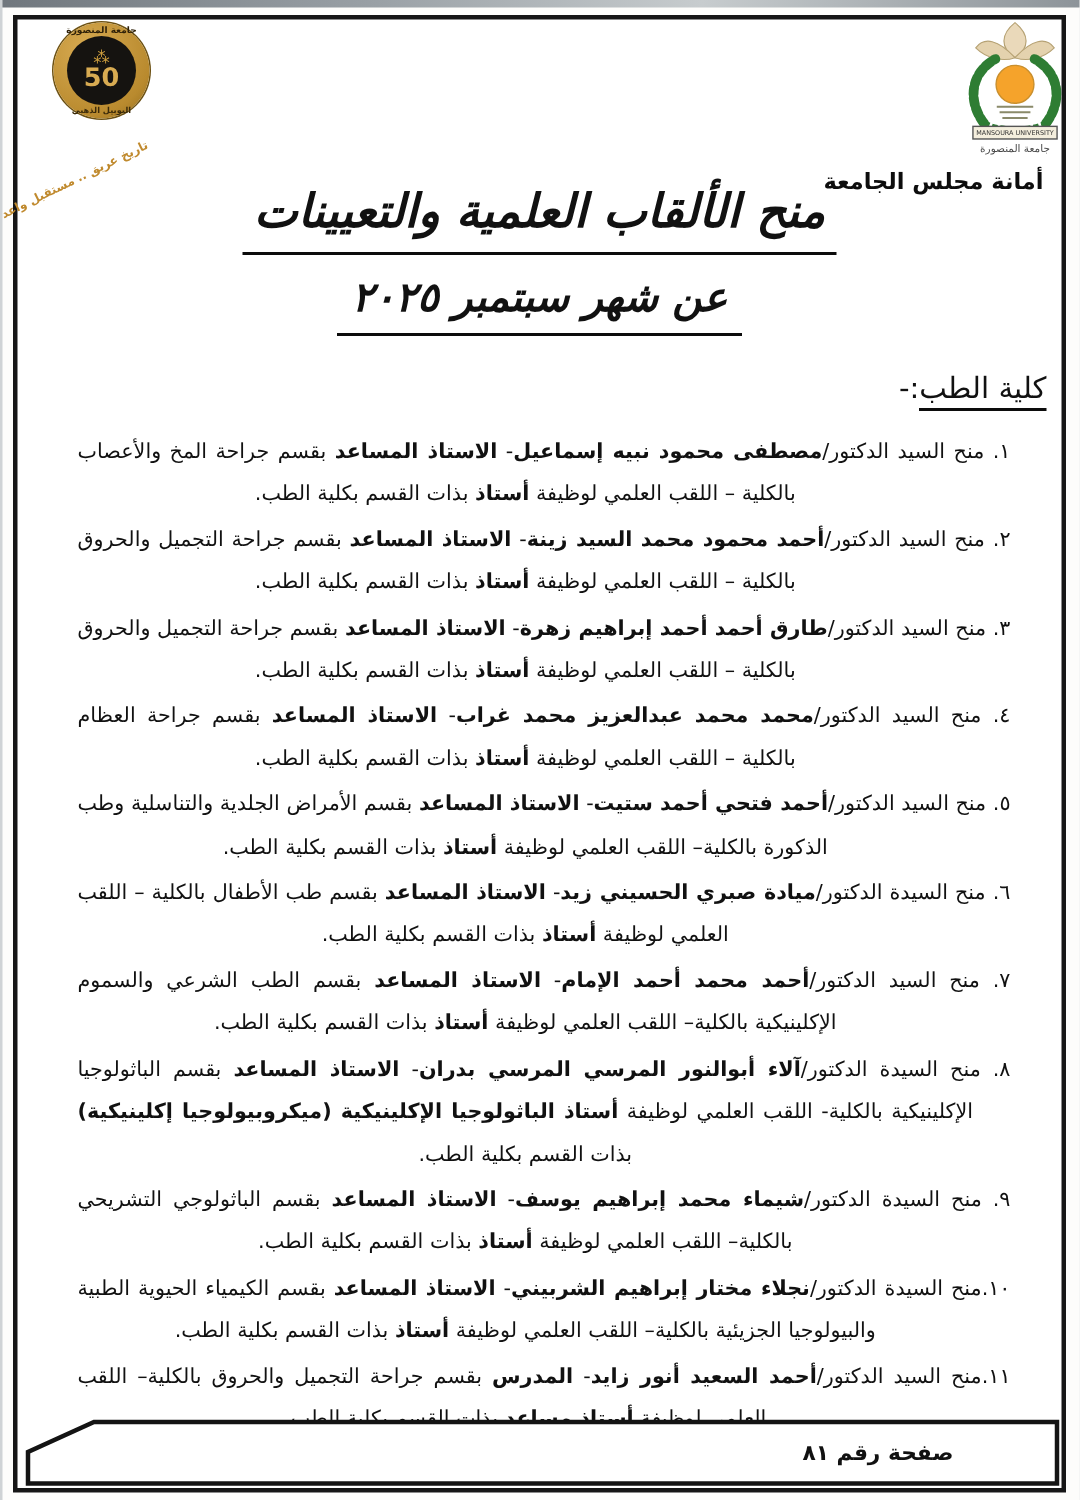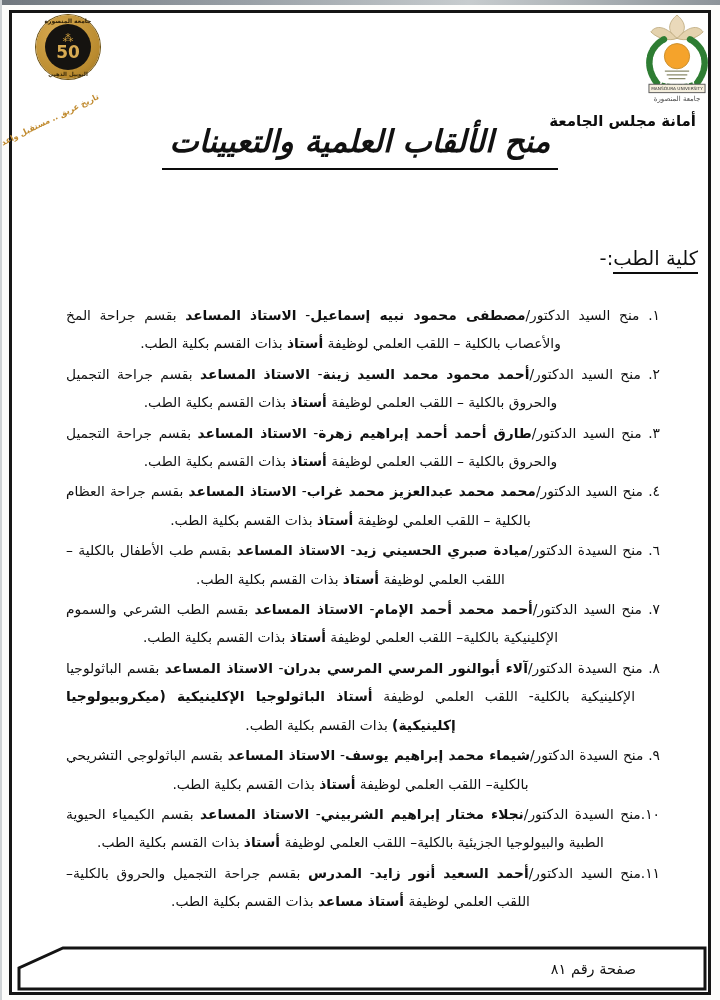--- a/index.html
+++ b/index.html
@@ -76,38 +76,38 @@
   }
   
   .section-heading{
     position:absolute;top:247px;right:22px;
     font-size:19.5px;font-weight:normal;
   }
   .section-heading .u{border-bottom:2.5px solid #0c0c0c;padding-bottom:2px;}
   
   .items{
     position:absolute;top:285px;right:44px;left:50px;
-    margin:16px;padding:0;list-style:none;
+    margin:2px;padding:0;list-style:none;
     font-size:13.8px;line-height:28.4px;
   }
   .items .item{
     padding-right:25px;text-indent:-25px;
     text-align:justify;text-align-last:center;
     margin-bottom:2px;
   }
   .items .item b{font-weight:bold;}
   
   .footer-frame-svg{position:absolute;left:11px;top:939px;}
   .footer-content{
     position:absolute;top:953px;left:16px;right:16px;height:32px;
     display:flex;align-items:center;justify-content:flex-start;
     gap:52px;padding-right:68px;box-sizing:border-box;
   }
   .footer-title{font-size:15px;font-weight:bold;font-style:italic;white-space:nowrap;}
-  .footer-page{font-size:14.5px;font-weight:normal;white-space:nowrap;}
+  .footer-page{font-size:14.5px;font-weight:bold;white-space:nowrap;}
 </style>
 </head>
 <body>
 
 <div class="page">
   <div class="scan-top"></div>
   <div class="scan-left"></div>
   <div class="frame"></div>
 
   <div class="logo50" style="right:auto;left:36px;">
@@ -138,35 +138,37 @@
 
       <rect x="16" y="76" width="60" height="9" fill="#f4eedd" stroke="#555" stroke-width="1"></rect>
       <text x="46" y="82.5" font-size="4.6" text-anchor="middle" fill="#333" font-family="DejaVu Sans, sans-serif">MANSOURA UNIVERSITY</text>
       <text x="46" y="94" font-size="7.5" text-anchor="middle" fill="#4a4a4a" font-family="DejaVu Sans, sans-serif">جامعة المنصورة</text>
     </svg>
   </div>
   <div class="secretariat">أمانة مجلس الجامعة</div>
 
   <div class="title-block">
     <h1 class="main-title">منح الألقاب العلمية والتعيينات</h1><br>
+    <h2 class="sub-title">عن شهر سبتمبر ٢٠٢٥</h2>
   </div>
 
   <div class="section-heading">
     <span class="u">كلية الطب</span><span>:-</span>
   </div>
 
   <ol class="items" id="items-list">
     <li class="item"><span class="num">١. </span><span>منح السيد الدكتور/</span><b>مصطفى محمود نبيه إسماعيل</b><span>- </span><b>الاستاذ المساعد</b><span> بقسم جراحة المخ والأعصاب بالكلية – اللقب العلمي لوظيفة </span><b>أستاذ</b><span> بذات القسم بكلية الطب.</span></li>
 
     <li class="item"><span class="num">٢. </span><span>منح السيد الدكتور/</span><b>أحمد محمود محمد السيد زينة</b><span>- </span><b>الاستاذ المساعد</b><span> بقسم جراحة التجميل والحروق بالكلية – اللقب العلمي لوظيفة </span><b>أستاذ</b><span> بذات القسم بكلية الطب.</span></li>
 
     <li class="item"><span class="num">٣. </span><span>منح السيد الدكتور/</span><b>طارق أحمد أحمد إبراهيم زهرة</b><span>- </span><b>الاستاذ المساعد</b><span> بقسم جراحة التجميل والحروق بالكلية – اللقب العلمي لوظيفة </span><b>أستاذ</b><span> بذات القسم بكلية الطب.</span></li>
 
     <li class="item"><span class="num">٤. </span><span>منح السيد الدكتور/</span><b>محمد محمد عبدالعزيز محمد غراب</b><span>- </span><b>الاستاذ المساعد</b><span> بقسم جراحة العظام بالكلية – اللقب العلمي لوظيفة </span><b>أستاذ</b><span> بذات القسم بكلية الطب.</span></li>
 
+    <li class="item"><span class="num">٥. </span><span>منح السيد الدكتور/</span><b>أحمد فتحي أحمد ستيت</b><span>- </span><b>الاستاذ المساعد</b><span> بقسم الأمراض الجلدية والتناسلية وطب الذكورة بالكلية– اللقب العلمي لوظيفة </span><b>أستاذ</b><span> بذات القسم بكلية الطب.</span></li>
 
     <li class="item"><span class="num">٦. </span><span>منح السيدة الدكتور/</span><b>ميادة صبري الحسيني زيد</b><span>- </span><b>الاستاذ المساعد</b><span> بقسم طب الأطفال بالكلية – اللقب العلمي لوظيفة </span><b>أستاذ</b><span> بذات القسم بكلية الطب.</span></li>
 
     <li class="item"><span class="num">٧. </span><span>منح السيد الدكتور/</span><b>أحمد محمد أحمد الإمام</b><span>- </span><b>الاستاذ المساعد</b><span> بقسم الطب الشرعي والسموم الإكلينيكية بالكلية– اللقب العلمي لوظيفة </span><b>أستاذ</b><span> بذات القسم بكلية الطب.</span></li>
 
     <li class="item"><span class="num">٨. </span><span>منح السيدة الدكتور/</span><b>آلاء أبوالنور المرسي المرسي بدران</b><span>- </span><b>الاستاذ المساعد</b><span> بقسم الباثولوجيا الإكلينيكية بالكلية- اللقب العلمي لوظيفة </span><b>أستاذ الباثولوجيا الإكلينيكية (ميكروبيولوجيا إكلينيكية)</b><span> بذات القسم بكلية الطب.</span></li>
 
     <li class="item"><span class="num">٩. </span><span>منح السيدة الدكتور/</span><b>شيماء محمد إبراهيم يوسف</b><span>- </span><b>الاستاذ المساعد</b><span> بقسم الباثولوجي التشريحي بالكلية– اللقب العلمي لوظيفة </span><b>أستاذ</b><span> بذات القسم بكلية الطب.</span></li>
 
     <li class="item"><span class="num">١٠.</span><span>منح السيدة الدكتور/</span><b>نجلاء مختار إبراهيم الشربيني</b><span>- </span><b>الاستاذ المساعد</b><span> بقسم الكيمياء الحيوية الطبية والبيولوجيا الجزيئية بالكلية– اللقب العلمي لوظيفة </span><b>أستاذ</b><span> بذات القسم بكلية الطب.</span></li>

